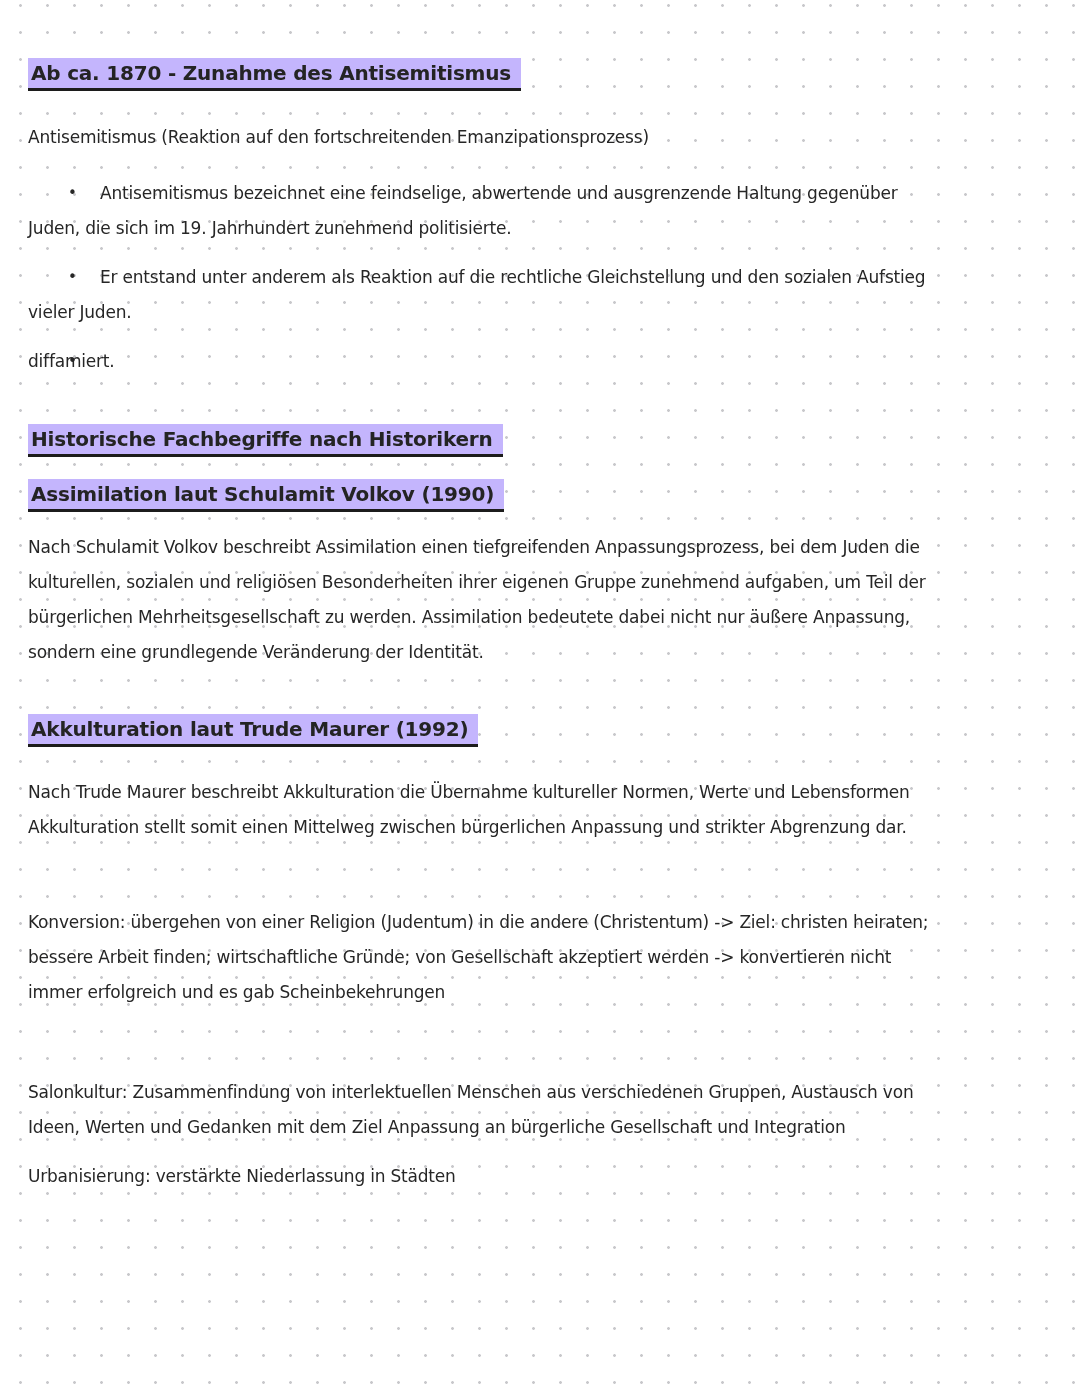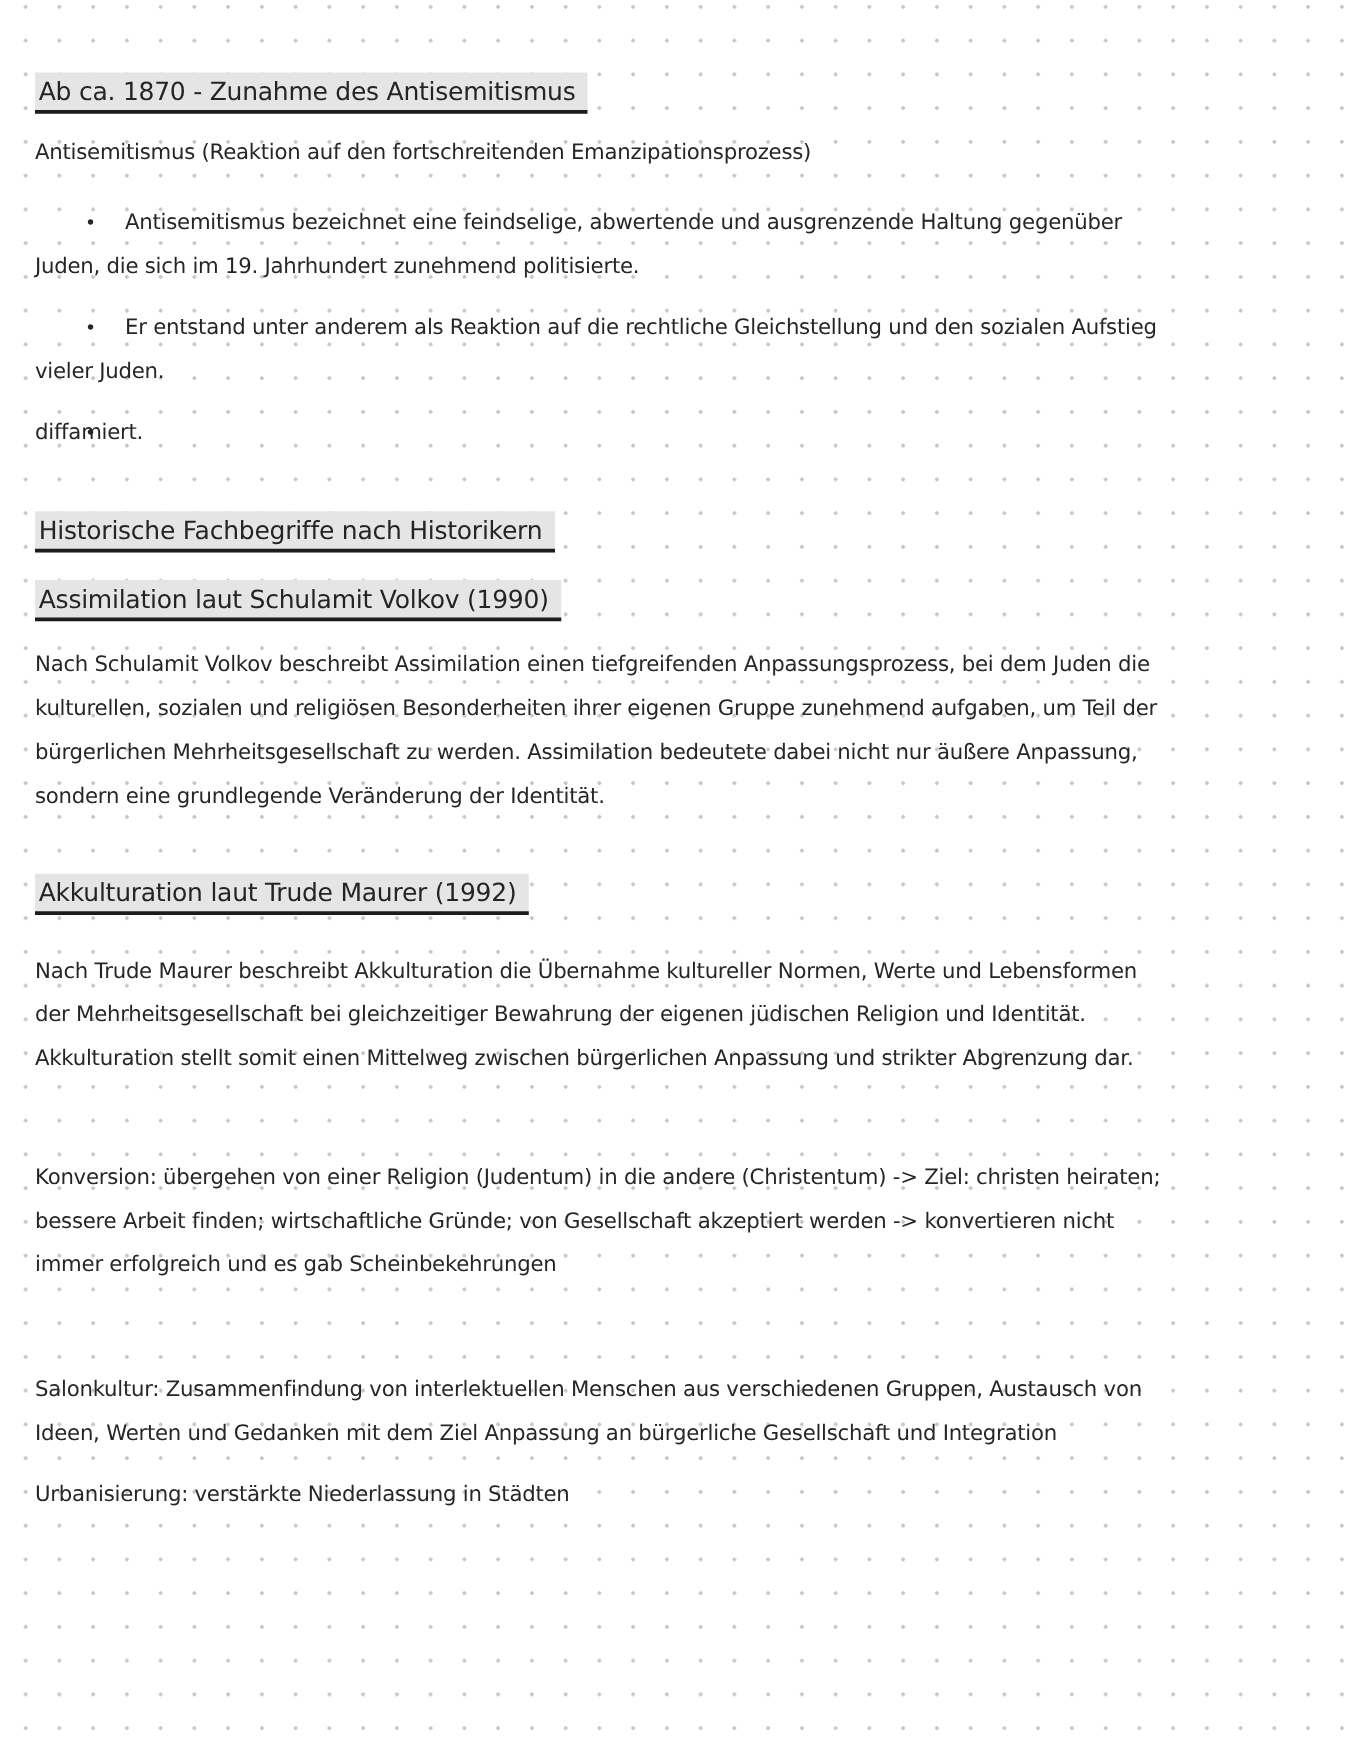--- a/index.html
+++ b/index.html
@@ -33,28 +33,29 @@
     white-space: nowrap;
     color: #262626;
   }
 
   .hl-heading {
     display: inline-block;
     font-size: 20px;
     line-height: 26px;
     letter-spacing: -0.2px;
     color: #242424;
-    background: #e5e5e5;
+    background: #c4b5fd;
     padding: 2px 10px 2px 3px;
     border-bottom: 3px solid #1c1c1c;
     white-space: nowrap;
+    font-weight: bold;
   }
 
   .heading-block-1 { margin-top: 58px; }
-  .intro-line      { margin-top: 18px; line-height: 26px; }
+  .intro-line      { margin-top: 33px; line-height: 26px; }
 
   .bullet-item { position: relative; }
   .bullet-item .first-line { padding-left: 72px; position: relative; }
   .bullet-dot {
     position: absolute;
     left: 40px;
     top: 0;
     font-size: 15px;
     line-height: 35px;
     color: #262626;
@@ -120,21 +121,20 @@
     <div class="line">bürgerlichen Mehrheitsgesellschaft zu werden. Assimilation bedeutete dabei nicht nur äußere Anpassung,</div>
     <div class="line">sondern eine grundlegende Veränderung der Identität.</div>
   </div>
 
   <div class="heading-block-4">
     <span class="hl-heading">Akkulturation laut Trude Maurer (1992)</span>
   </div>
 
   <div class="para-akkulturation">
     <div class="line">Nach Trude Maurer beschreibt Akkulturation die Übernahme kultureller Normen, Werte und Lebensformen</div>
-    <div class="line">der Mehrheitsgesellschaft bei gleichzeitiger Bewahrung der eigenen jüdischen Religion und Identität.</div>
     <div class="line">Akkulturation stellt somit einen Mittelweg zwischen bürgerlichen Anpassung und strikter Abgrenzung dar.</div>
   </div>
 
   <div class="para-konversion">
     <div class="line">Konversion: übergehen von einer Religion (Judentum) in die andere (Christentum) -&gt; Ziel: christen heiraten;</div>
     <div class="line">bessere Arbeit finden; wirtschaftliche Gründe; von Gesellschaft akzeptiert werden -&gt; konvertieren nicht</div>
     <div class="line">immer erfolgreich und es gab Scheinbekehrungen</div>
   </div>
 
   <div class="para-salonkultur">

